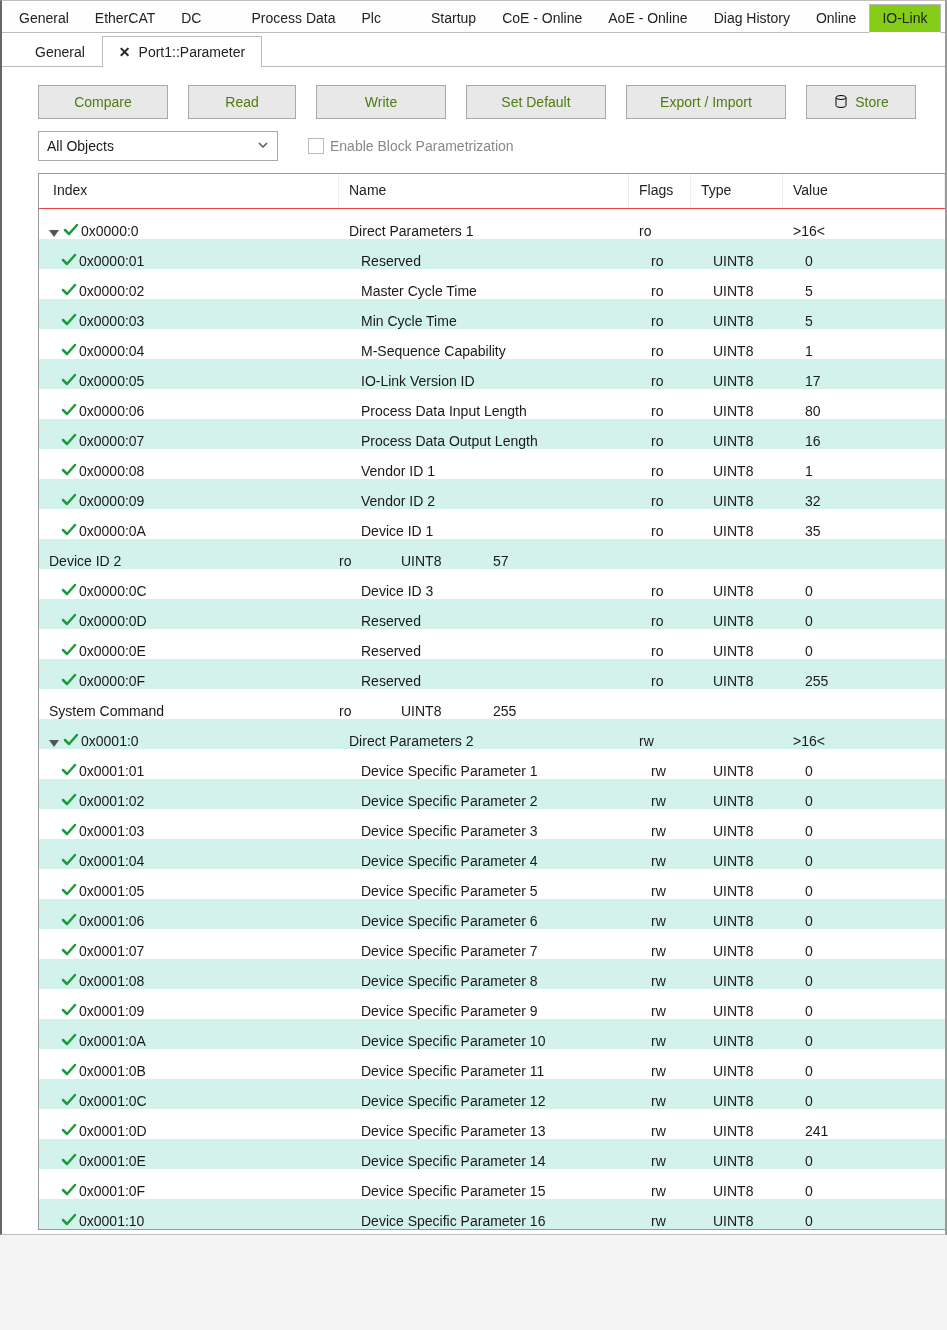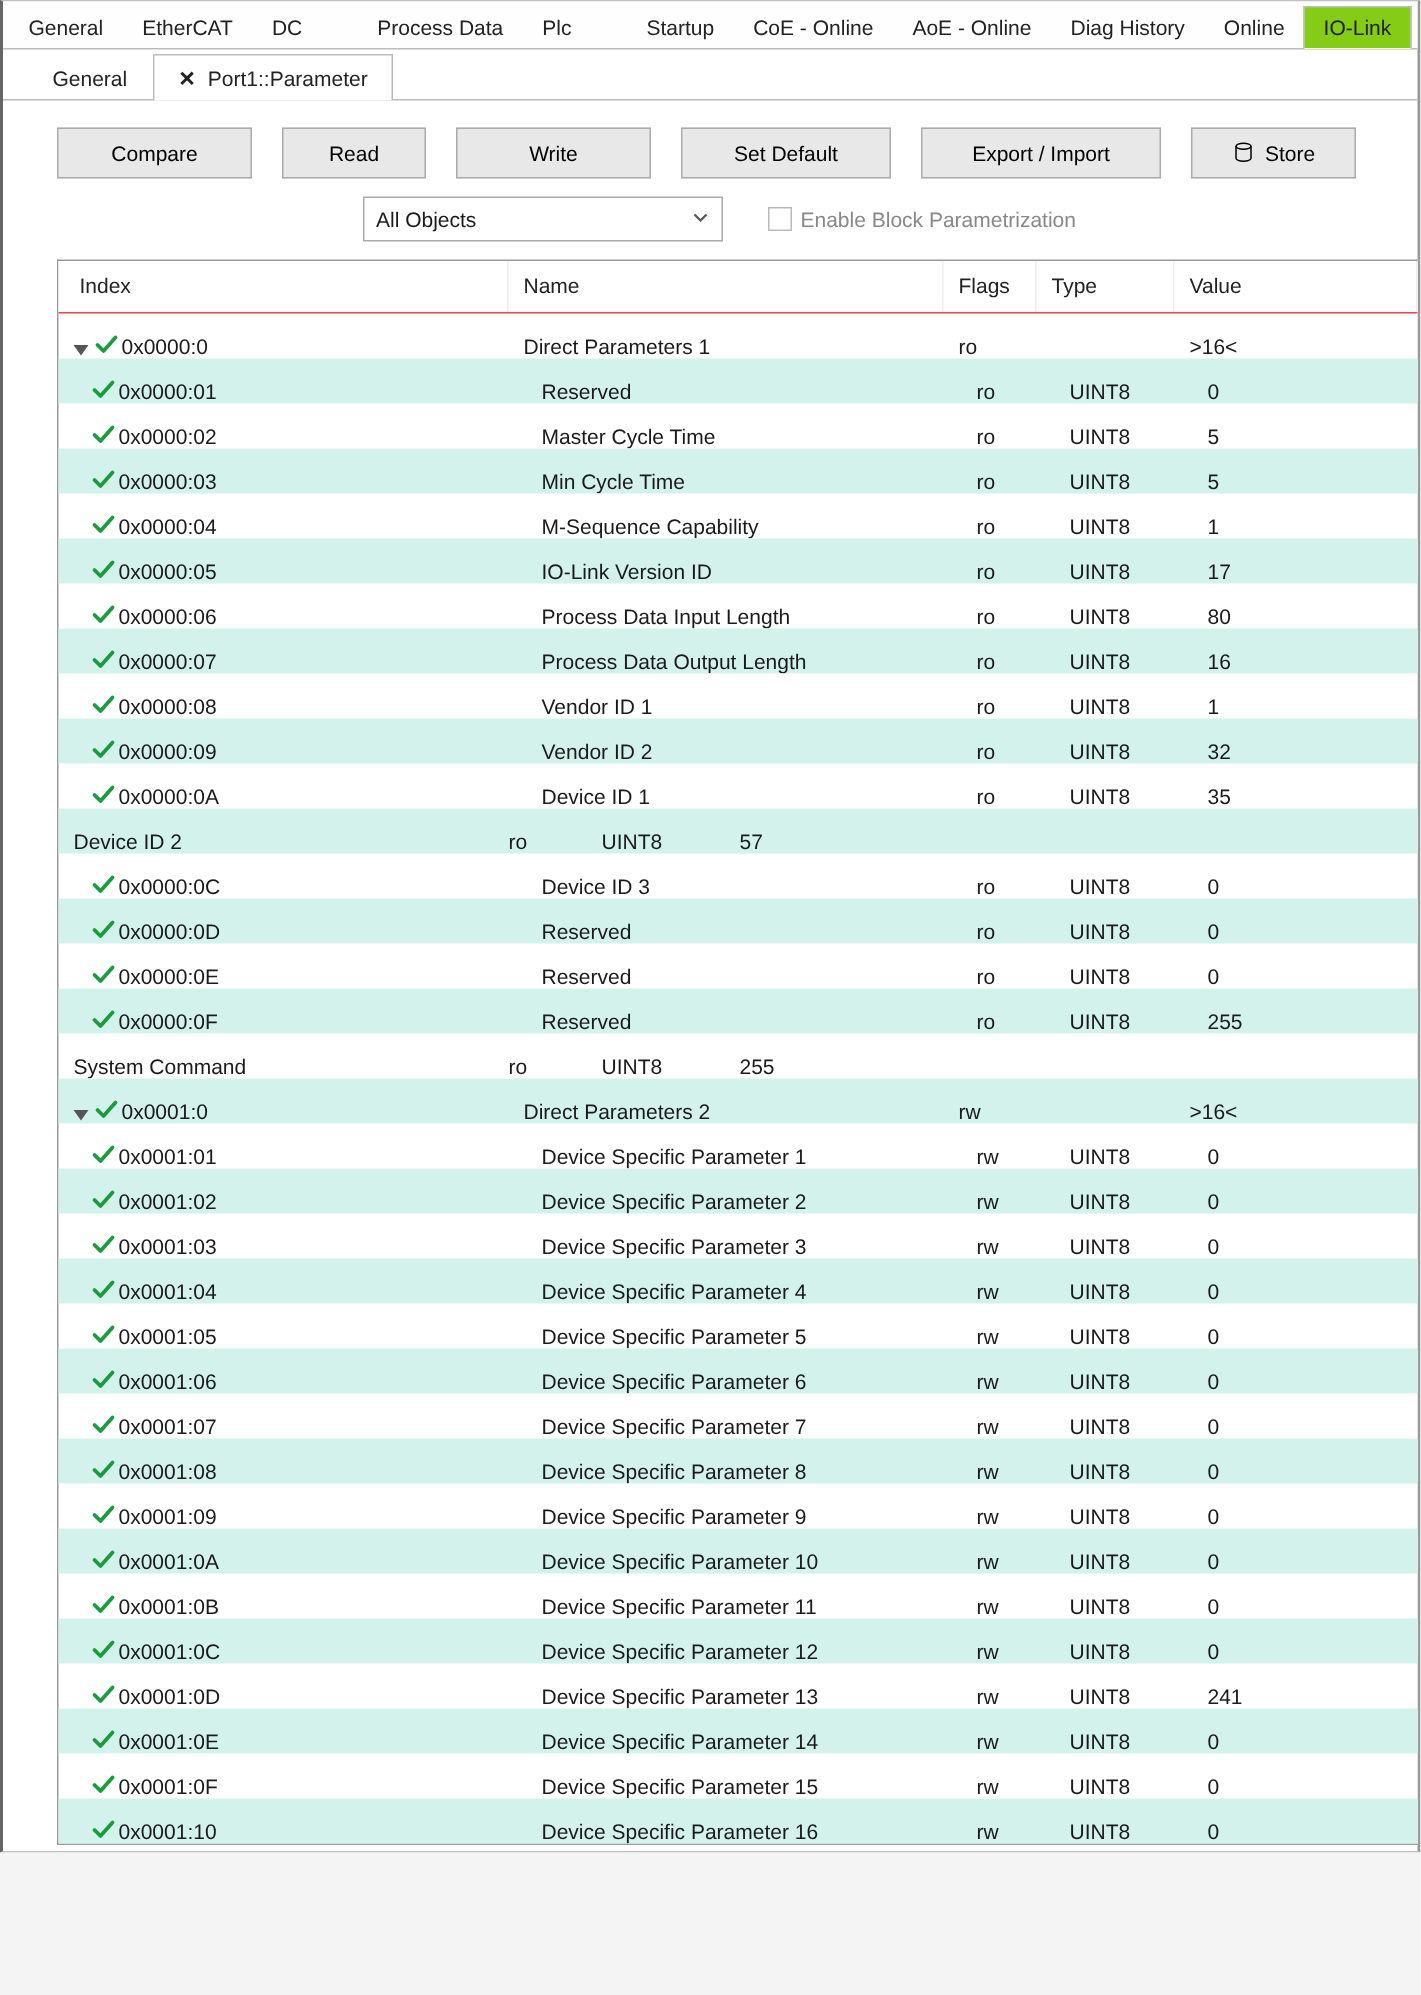--- a/index.html
+++ b/index.html
@@ -71,41 +71,40 @@
   .toolbar {
     display: flex;
     gap: 20px;
     padding: 18px 24px 12px 36px;
     align-items: center;
   }
   .btn {
     height: 34px;
     background: #e8e8e8;
     border: 1px solid #aaa;
-    color: #000000;
+    color: #4d7c0f;
     font-family: inherit;
     font-size: 14px;
     cursor: pointer;
     display: inline-flex;
     align-items: center;
     justify-content: center;
     gap: 6px;
   }
   .btn.wide { width: 130px; }
-  .btn.med { width: 96px; }
+  .btn.med { width: 108px; }
   .btn.sd { width: 140px; }
   .btn.ei { width: 160px; }
   .btn.store { width: 110px; }
   
   .filter-row {
     display: flex;
     align-items: center;
     gap: 30px;
     padding: 0 24px 10px 36px;
-    justify-content: center;
   }
   .dd {
     width: 240px;
     height: 30px;
     border: 1px solid #aaa;
     background: #fff;
     display: flex;
     align-items: center;
     justify-content: space-between;
     padding: 0 8px;

